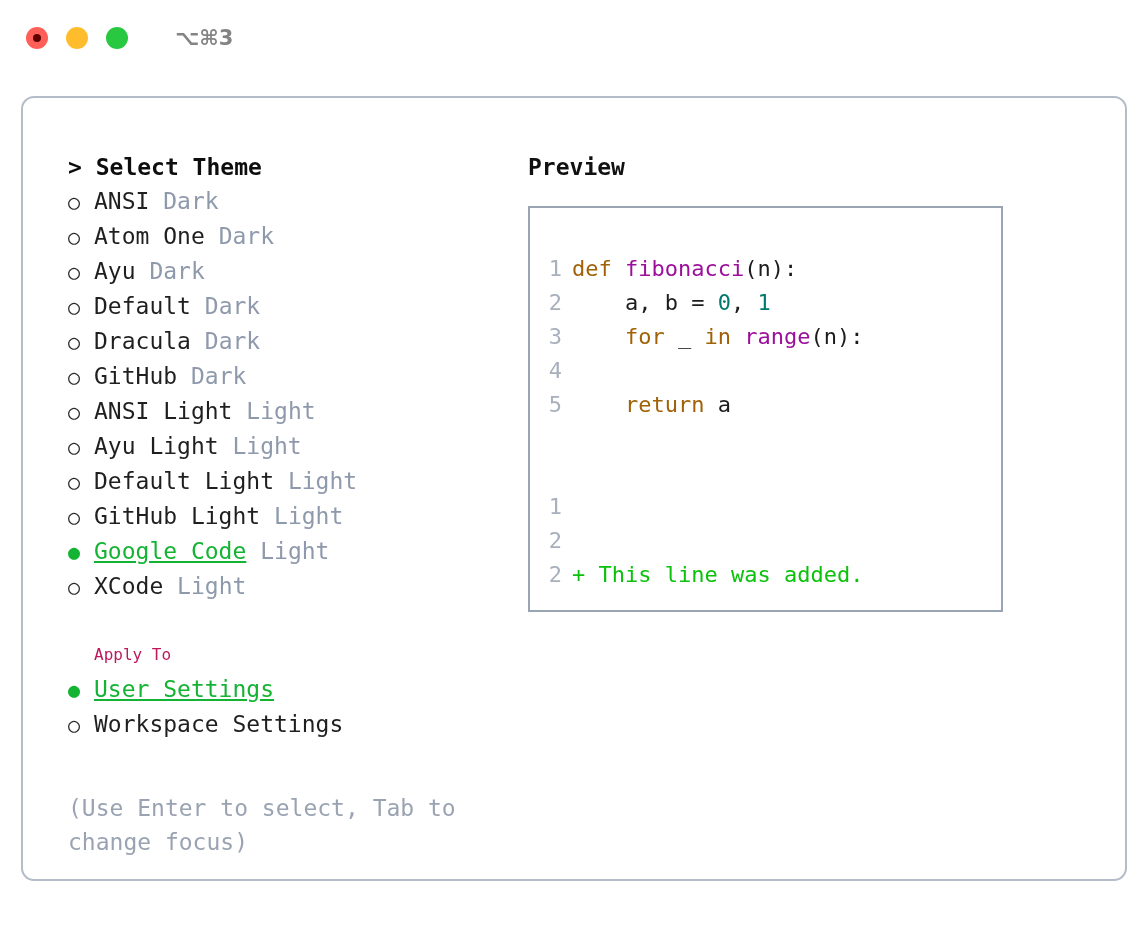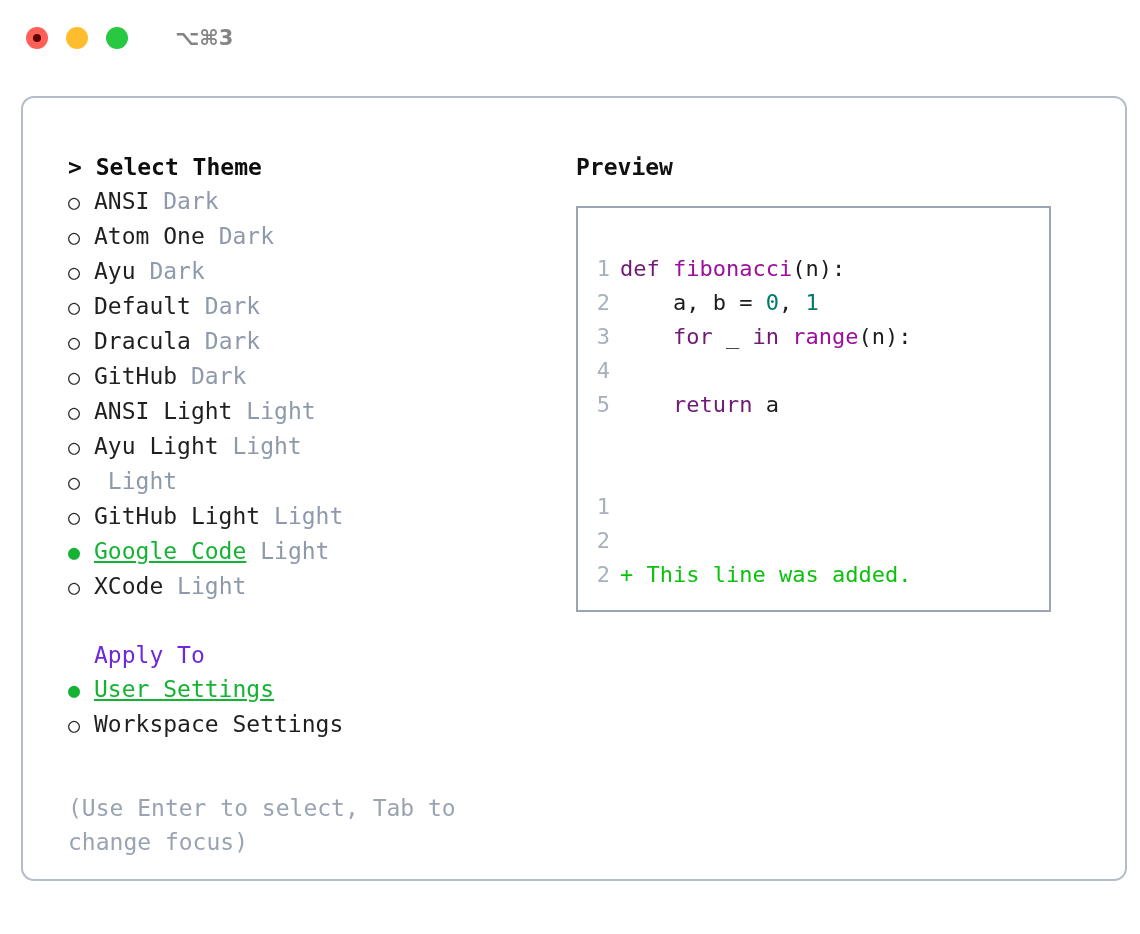--- a/index.html
+++ b/index.html
@@ -79,21 +79,21 @@
     box-sizing: border-box;
     background: #ffffff;
     padding-left: 28px;
   }
 
   .columns {
     display: flex;
     padding: 52px 0 0 17px;
   }
   .col-left  { width: 460px; flex: none; }
-  .col-right { flex: 1; margin-left: 48px; }
+  .col-right { flex: 1; }
 
   
   .list-header {
     font-size: 23px;
     font-weight: bold;
     color: #0d0d0d;
     line-height: 34px;
     white-space: pre;
   }
   .row {
@@ -109,22 +109,22 @@
     font-size: 20px;
     color: #2b2b2b;
   }
   .marker.sel { color: #14b333; }
   .row .name  { color: #1f1f1f; text-align: center; }
   .row.selected .name { color: #14b333; text-decoration: underline; }
   .row .tag   { color: #8e99ab; }
 
   .section-gap { height: 34px; }
   .apply-header {
-    font-size: 23px;
-    color: #6d28d9;
+    font-size: 16px;
+    color: #be185d;
     line-height: 34px;
     padding-left: 26px;
     white-space: pre;
   }
 
   .hint {
     margin-top: 49px;
     font-size: 23px;
     line-height: 34px;
     color: #9aa3b2;
@@ -159,21 +159,21 @@
     width: 42px;
     flex: none;
     text-align: right;
     color: #a8b0bd;
     padding-right: 10px;
     box-sizing: border-box;
   }
   .code-body { color: #1c1c1c; }
   .blank-line { height: 34px; }
 
-  .tok-kw   { color: #701a75; }
+  .tok-kw   { color: #a16207; }
   .tok-fn   { color: #9c0f9c; }
   .tok-num  { color: #00786e; }
   .tok-pl   { color: #1c1c1c; }
 
   .diff-ctx { color: #8a8a8a; }
   .diff-del { color: #cc1612; }
   .diff-add { color: #0cc10c; }
 </style>
 </head>
 <body>
@@ -215,21 +215,21 @@
           <div class="row">
             <span class="marker">○</span><span class="name">GitHub</span><span class="tag"> </span><span class="tag">Dark</span>
           </div>
           <div class="row">
             <span class="marker">○</span><span class="name">ANSI Light</span><span class="tag"> </span><span class="tag">Light</span>
           </div>
           <div class="row">
             <span class="marker">○</span><span class="name">Ayu Light</span><span class="tag"> </span><span class="tag">Light</span>
           </div>
           <div class="row">
-            <span class="marker">○</span><span class="tag"> </span><span class="tag">Light</span>
+            <span class="marker">○</span><span class="name">Default Light</span><span class="tag"> </span><span class="tag">Light</span>
           </div>
           <div class="row">
             <span class="marker">○</span><span class="name">GitHub Light</span><span class="tag"> </span><span class="tag">Light</span>
           </div>
           <div class="row selected">
             <span class="marker sel">●</span><span class="name">Google Code</span><span class="tag"> </span><span class="tag">Light</span>
           </div>
           <div class="row">
             <span class="marker">○</span><span class="name">XCode</span><span class="tag"> </span><span class="tag">Light</span>
           </div>

